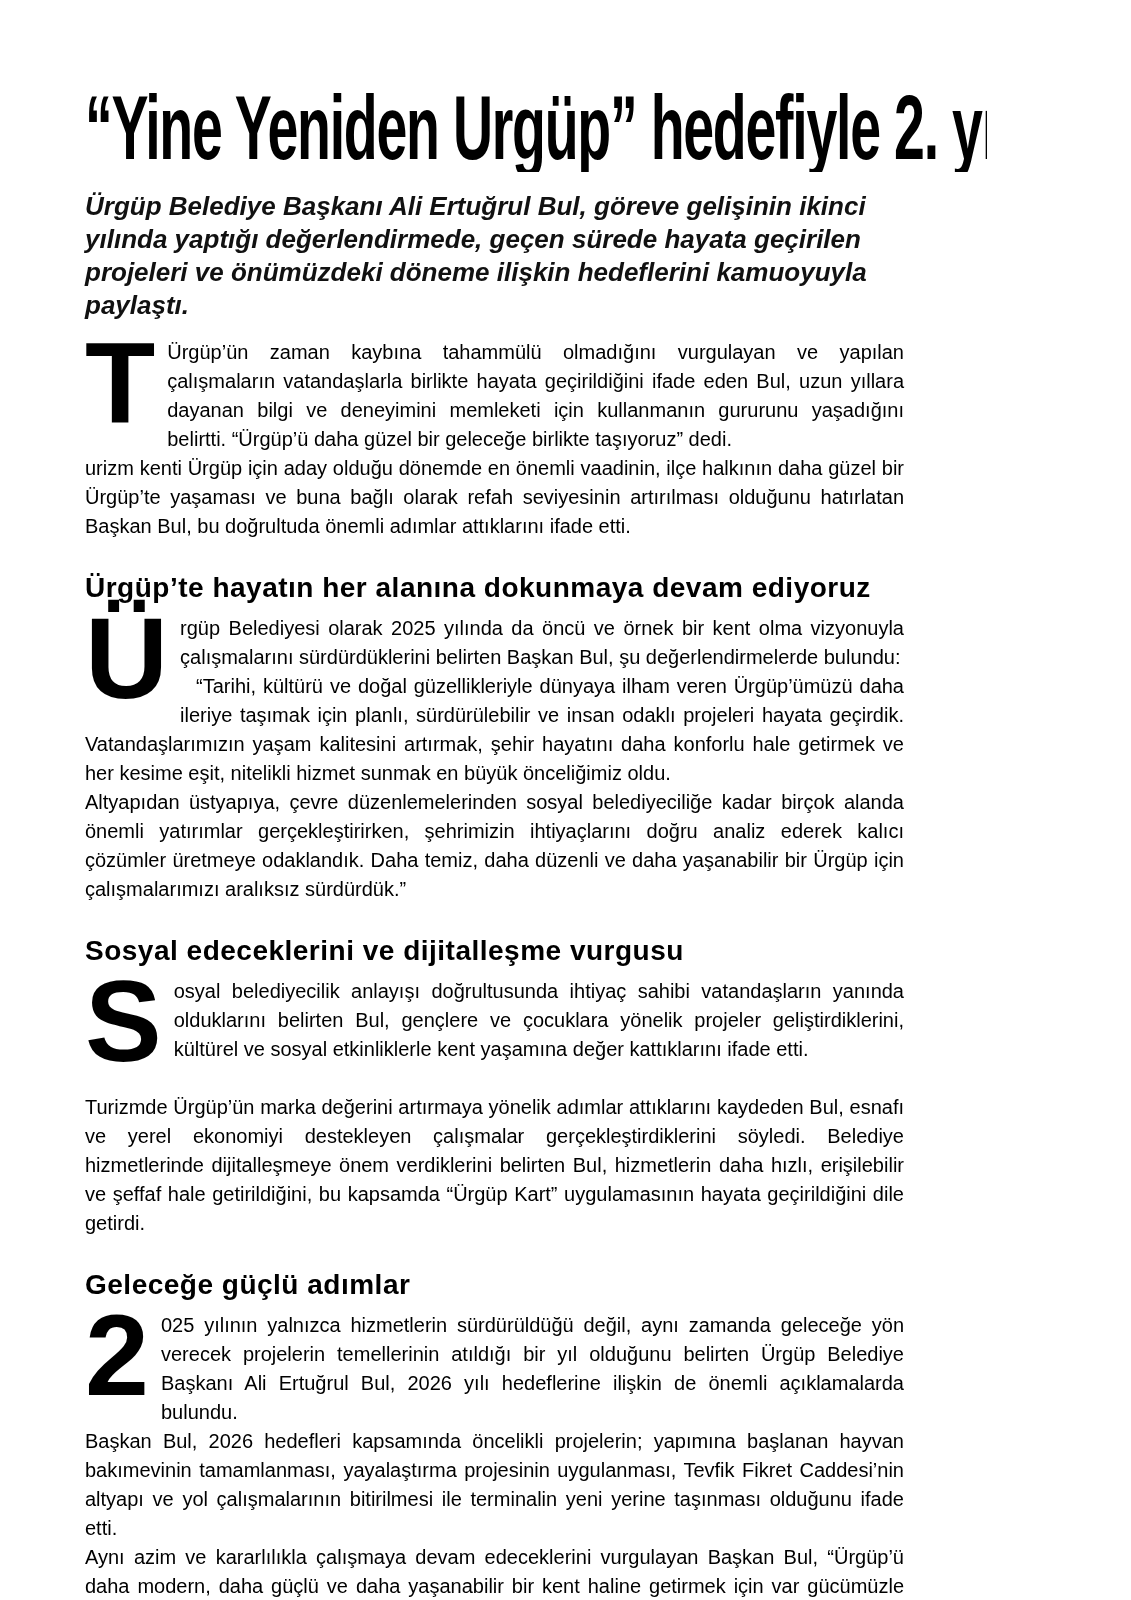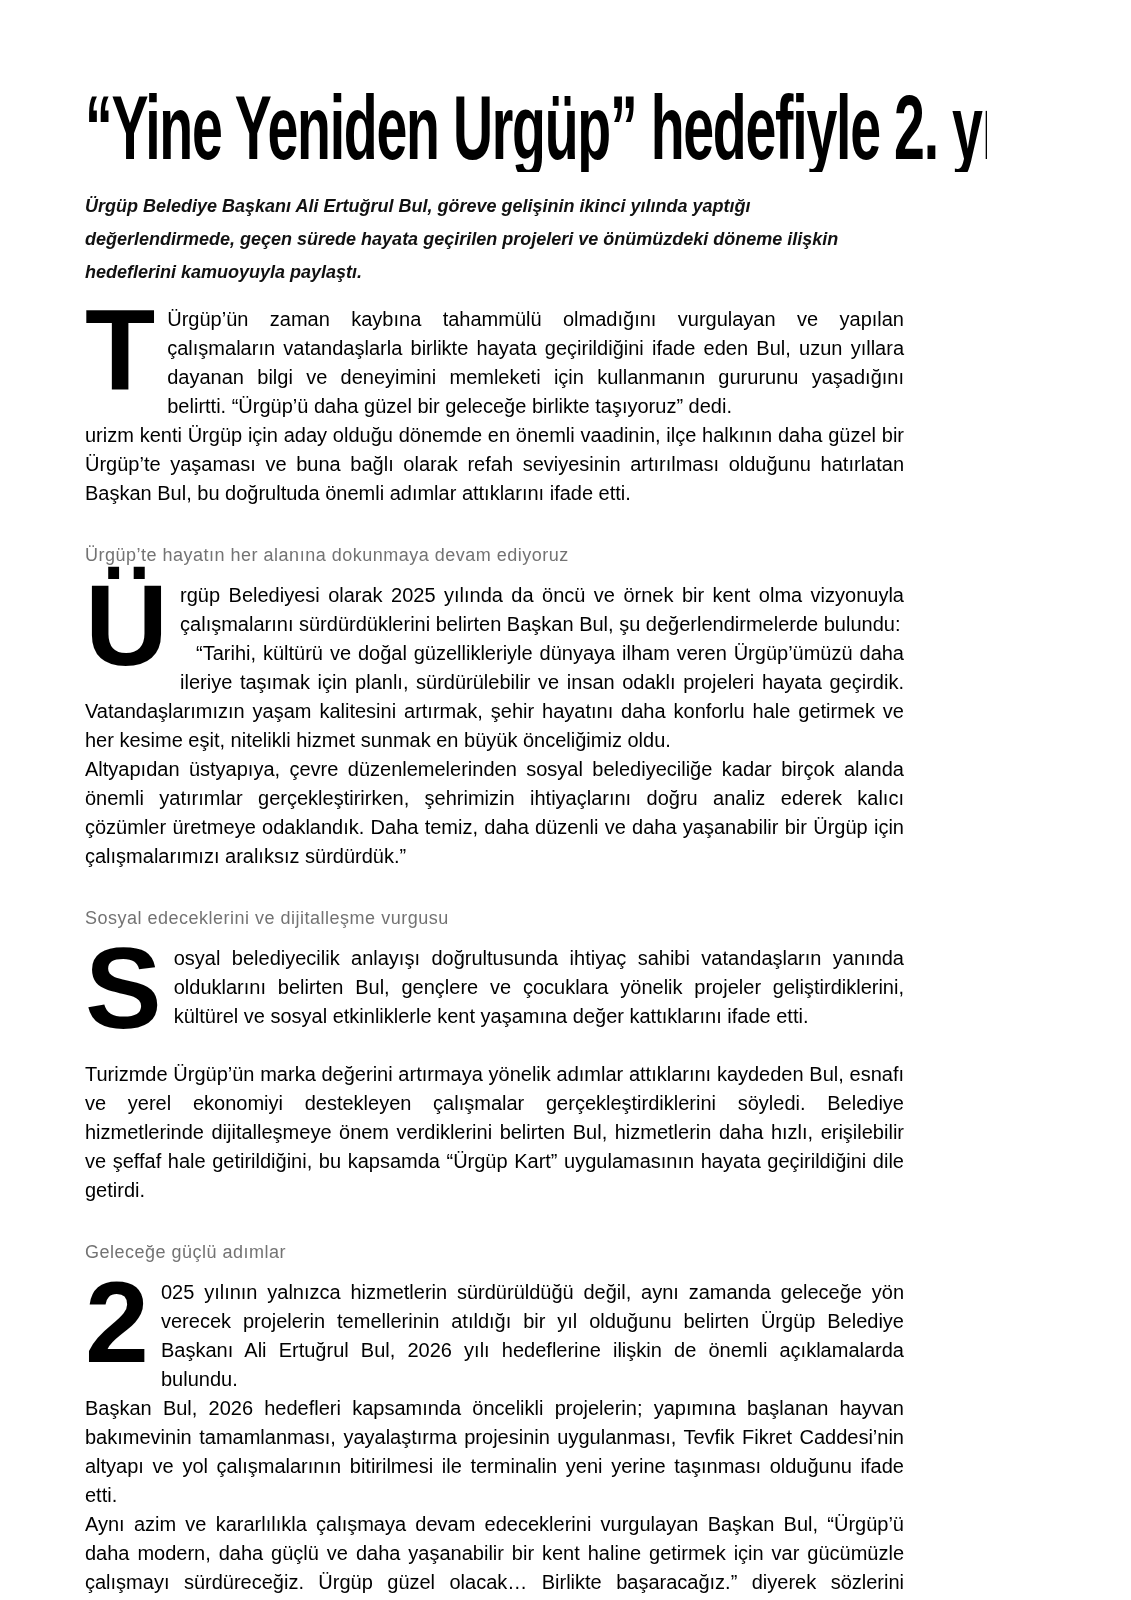--- a/index.html
+++ b/index.html
@@ -20,21 +20,21 @@
     font-weight:700;
     fill:#000;
     letter-spacing:-2px;
   }
 
   
   .standfirst{
     margin:18px 12px 0 0;
     font-style:italic;
     font-weight:600;
-    font-size:18px;
+    font-size:26px;
     line-height:33px;
     color:#111;
   }
 
   
   .flow{margin:0;}
   .flow p{
     margin:0;
     font-size:20px;
     line-height:29px;
@@ -49,25 +49,25 @@
     height:88px;
     margin:0 12px 0 0;
     color:#000;
   }
   .indent{text-indent:16px;}
   .gap-before{margin-top:29px !important;}
 
   
   h2.sec{
     margin:31px 0 10px 0;
-    font-size:18px;
-    font-weight:400;
+    font-size:28px;
+    font-weight:700;
     letter-spacing:0.5px;
     line-height:32px;
-    color:#737373;
+    color:#000000;
   }
 
   
   .logo{
     margin-top:18px;
     display:flex;flex-direction:column;align-items:center;
     user-select:none;
   }
 </style>
 </head>

